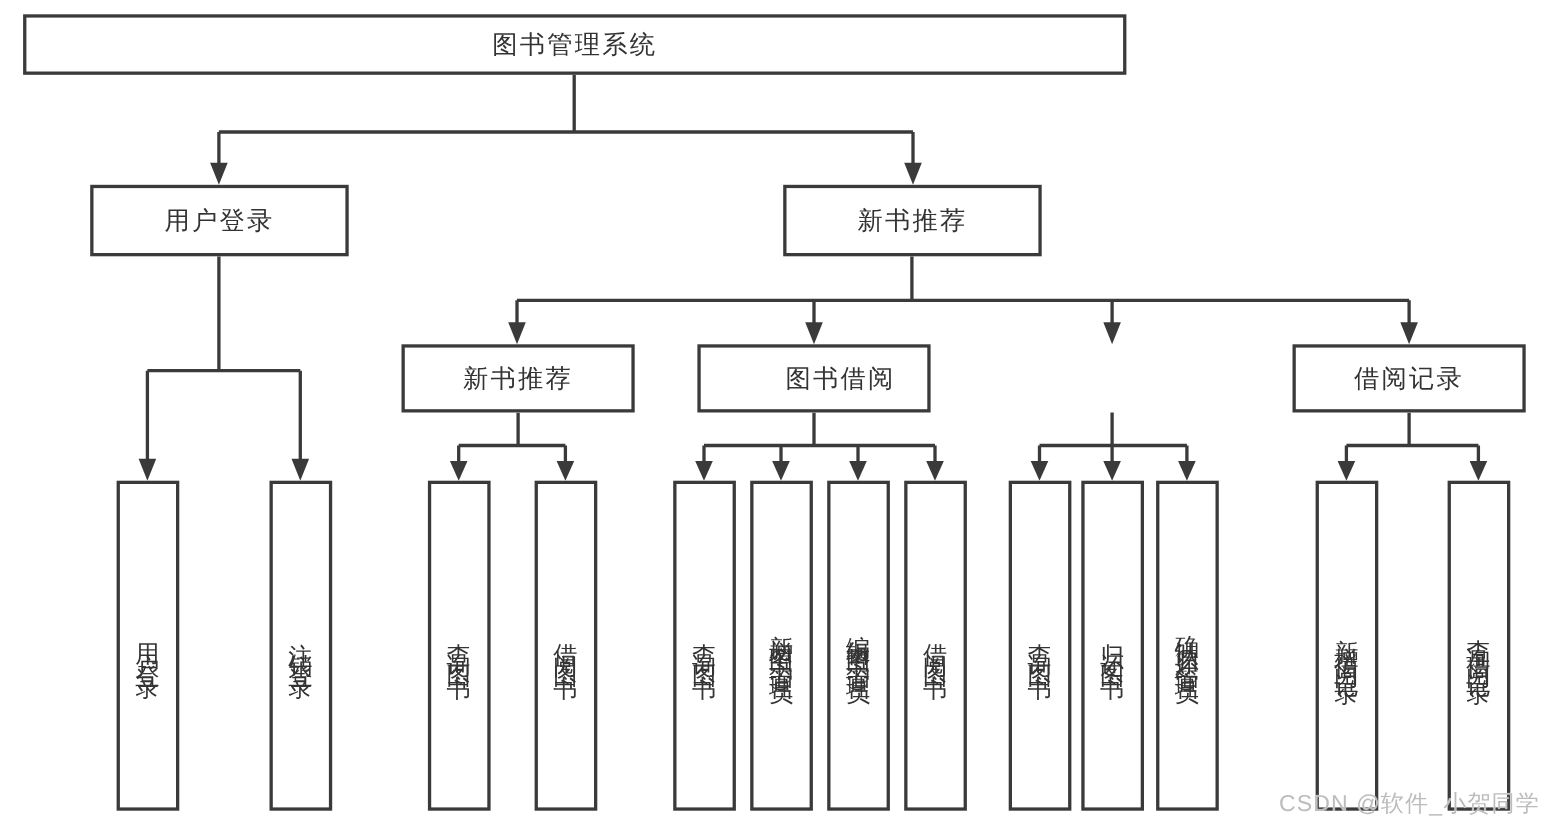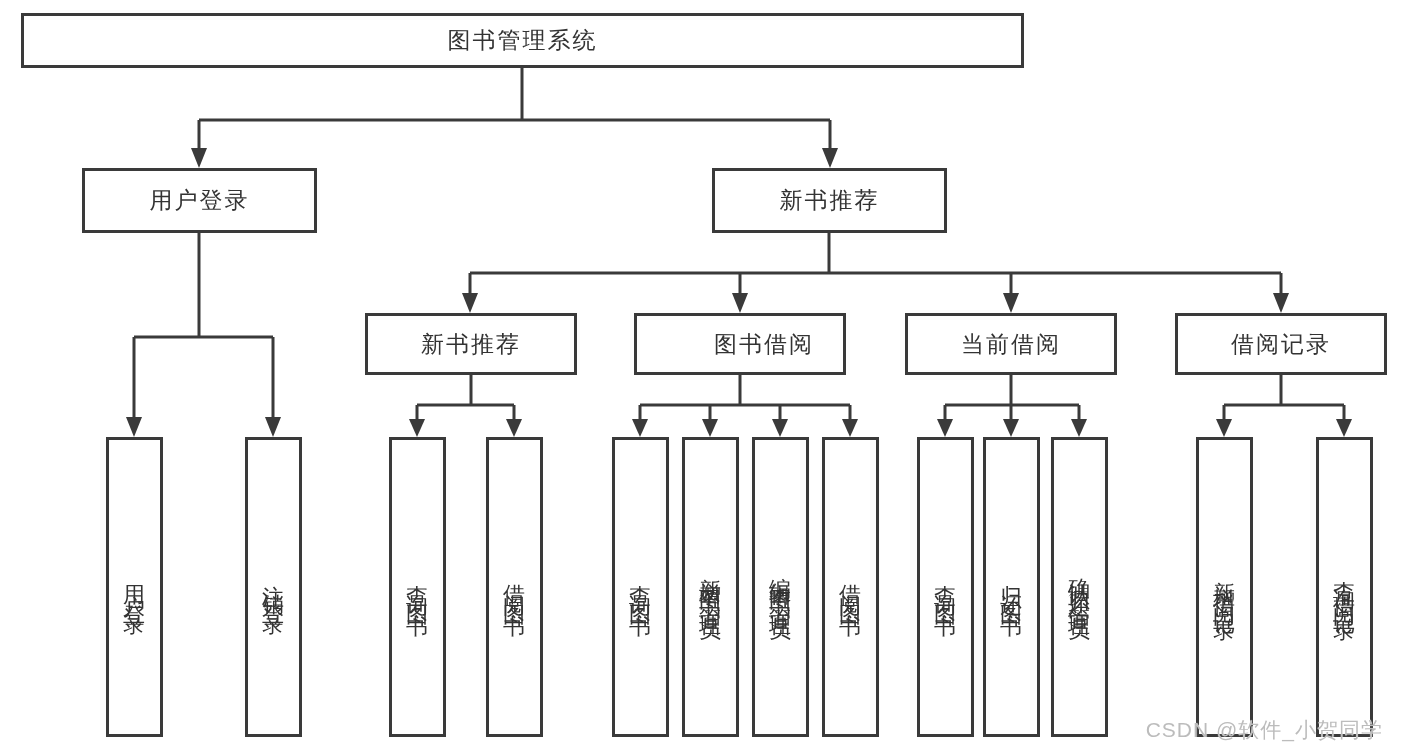--- a/index.html
+++ b/index.html
@@ -48,21 +48,21 @@
     text-orientation: mixed;
     font-size: 22px;
     letter-spacing: 10px;
     line-height: 51px;
   }
   .root-node   { left: 21px;  top: 13px;  width: 1003px; height: 55px; }
   .lvl2        { top: 168px;  width: 235px; height: 65px; }
   .lvl3        { top: 313px;  width: 212px; height: 62px; }
   #watermark {
     position: absolute;
-    right: 22px;
+    right: 5px;
     bottom: 3px;
     font-size: 21px;
     letter-spacing: 1px;
     color: #bcbcbc;
     z-index: 5;
     text-shadow: 0 0 1px #ffffff;
   }
 </style>
 </head>
 <body>
@@ -119,21 +119,20 @@
     </g>
   </svg>
 
   <div class="box root-node h-node">图书管理系统</div>
 
   <div class="box lvl2 h-node" style="left:82px;">用户登录</div>
   <div class="box lvl2 h-node" style="left:712px;">新书推荐</div>
 
   <div class="box lvl3 h-node" style="left:365px;">新书推荐</div>
   <div class="box lvl3 h-node" style="left:634px;padding-left:48px;">图书借阅</div>
-  <div class="box lvl3 h-node" style="left:905px;">当前借阅</div>
   <div class="box lvl3 h-node" style="left:1175px;">借阅记录</div>
 
   <div class="box leaf" style="left:106px;">用户登录</div>
   <div class="box leaf" style="left:245px;">注销登录</div>
 
   <div class="box leaf" style="left:389px;">查询图书</div>
   <div class="box leaf" style="left:486px;">借阅图书</div>
 
   <div class="box leaf" style="left:612px;">查询图书</div>
   <div class="box leaf" style="left:682px; letter-spacing:6px; line-height:51px;">新增图书（管理员）</div>

